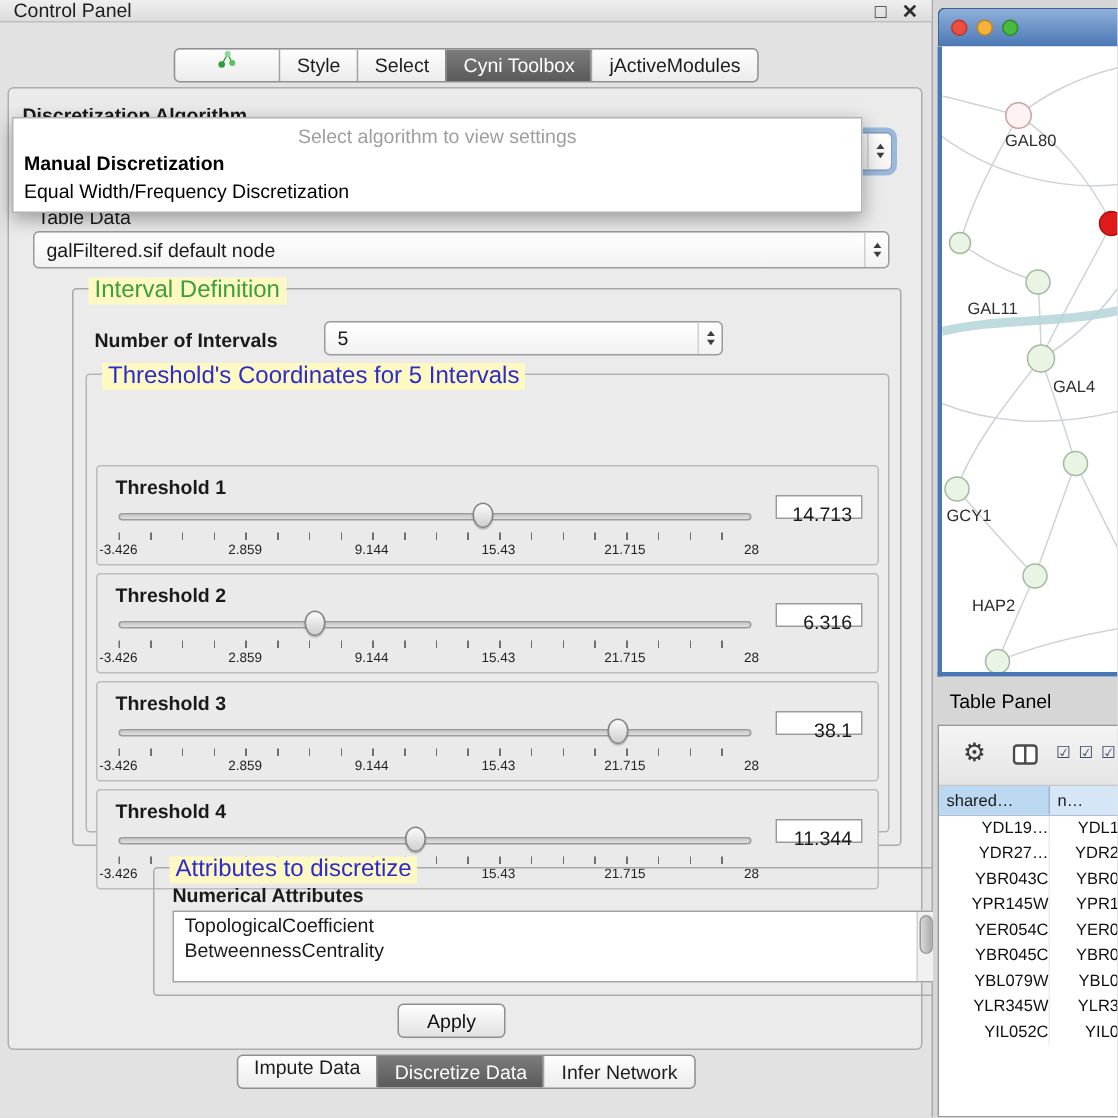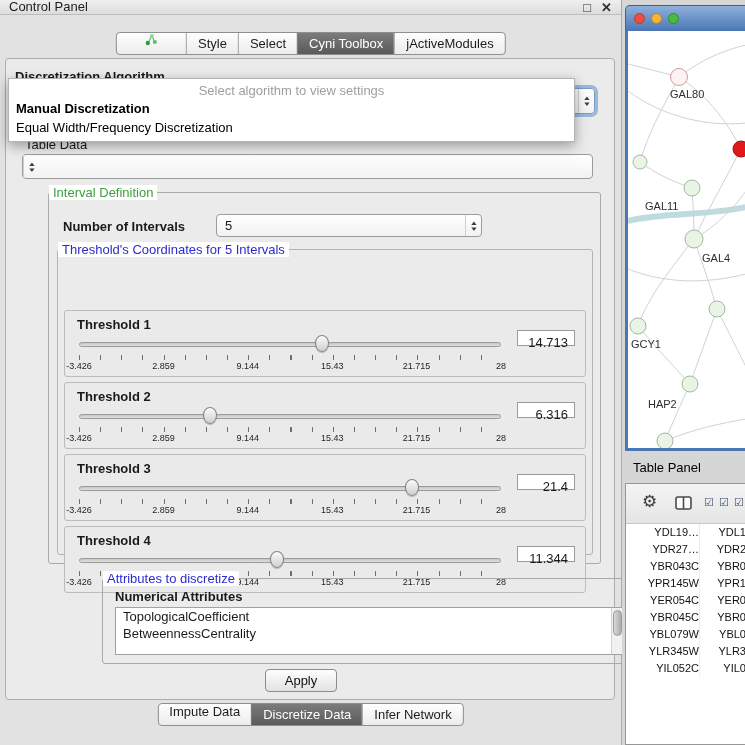--- a/index.html
+++ b/index.html
@@ -36,21 +36,21 @@
   .combo{display:flex;align-items:center;background:linear-gradient(#ffffff,#f2f2f2);border:1px solid #9b9b9b;border-radius:4px;font-size:13px;}
   .combo .val{flex:1;padding:0 8px;white-space:nowrap;overflow:hidden;}
   .stepper{width:16px;align-self:stretch;display:flex;flex-direction:column;align-items:center;justify-content:center;line-height:1;color:#3e3e3e;border-left:1px solid #cfcfcf;}
   .stepper span{font-size:6px;transform:scaleX(1.5);}
 
   #td-label{position:absolute;left:25px;top:137px;font-size:13px;}
   #td-combo{position:absolute;left:22px;top:154px;width:571px;height:25px;}
 
   
   .group{position:absolute;border:1px solid #a9a9a9;border-radius:3px;}
-  .legend{position:absolute;top:-8px;left:0;background:#ffffff;padding:0 4px;font-size:13px;white-space:nowrap;}
+  .legend{position:absolute;top:-8px;left:10px;background:#fef9c3;padding:0 4px;font-size:16px;white-space:nowrap;}
   .legend.green{color:var(--legend-green,#3d9e3d);}
   .legend.blue{color:var(--legend-blue,#2b2bd0);}
 
   #interval-group{left:48px;top:192px;width:553px;height:372px;}
   #ni-label{position:absolute;left:14px;top:26px;font-weight:bold;}
   #ni-combo{position:absolute;left:167px;top:21px;width:266px;height:23px;}
   #thr-group{position:absolute;left:8px;top:56px;width:536px;height:306px;border:1px solid #b3b3b3;border-radius:3px;}
   #thresholds{position:absolute;left:6px;top:12px;right:6px;margin-top:48px;}
   .thr-panel{position:relative;height:67px;margin-bottom:5px;border:1px solid #bcbcbc;border-radius:3px;background:#eaeaea;}
   .thr-label{position:absolute;left:12px;top:6px;font-weight:bold;font-size:13px;}
@@ -143,20 +143,21 @@
     <div id="algo-combo" class="combo">
       <span class="val"></span>
       <span class="stepper">
         <span>▲</span>
         <span>▼</span>
       </span>
     </div>
 
     <div id="td-label">Table Data</div>
     <div id="td-combo" class="combo">
+      <span class="val">galFiltered.sif default node</span>
       <span class="stepper">
         <span>▲</span>
         <span>▼</span>
       </span>
     </div>
 
     <div id="interval-group" class="group">
       <span class="legend green">Interval Definition</span>
       <span id="ni-label">Number of Intervals</span>
       <div id="ni-combo" class="combo">
@@ -211,21 +212,21 @@
                 <div class="ticklabels">
                   <span style="left: 0%;">-3.426</span>
                   <span style="left: 20%;">2.859</span>
                   <span style="left: 40%;">9.144</span>
                   <span style="left: 60%;">15.43</span>
                   <span style="left: 80%;">21.715</span>
                   <span style="left: 100%;">28</span>
                 </div>
                 <div class="handle" style="left: calc(79% - 7px);"></div>
               </div>
-              <div class="valuebox">21.4</div>
+              <div class="valuebox">38.1</div>
             </div>
             <div class="thr-panel">
               <div class="thr-label">Threshold 4</div>
               <div class="slider">
                 <div class="track"></div>
                 <div class="ticks"></div>
                 <div class="ticklabels">
                   <span style="left: 0%;">-3.426</span>
                   <span style="left: 20%;">2.859</span>
                   <span style="left: 40%;">9.144</span>
@@ -332,20 +333,24 @@
       <div id="tp-toolbar">
         <span id="gear">⚙</span>
         <span id="colicon"><svg width="17" height="14" viewBox="0 0 17 14">
               <rect x="1" y="1" width="15" height="12" rx="2" fill="#fdfdfd" stroke="#4a4a4a" stroke-width="1.6"></rect>
               <line x1="8.5" y1="1" x2="8.5" y2="13" stroke="#4a4a4a" stroke-width="1.6"></line>
             </svg></span>
         <span class="chk" style="left:78px">☑</span>
         <span class="chk" style="left:93px">☑</span>
         <span class="chk" style="left:108px">☑</span>
       </div>
+      <div id="tp-header">
+        <div class="h c1">shared…</div>
+        <div class="h c2">n…</div>
+      </div>
       <div id="tp-rows">
           <div class="tp-row">
             <div class="cell c1">YDL19…</div>
             <div class="cell c2">YDL1</div>
           </div>
           <div class="tp-row">
             <div class="cell c1">YDR27…</div>
             <div class="cell c2">YDR2</div>
           </div>
           <div class="tp-row">

